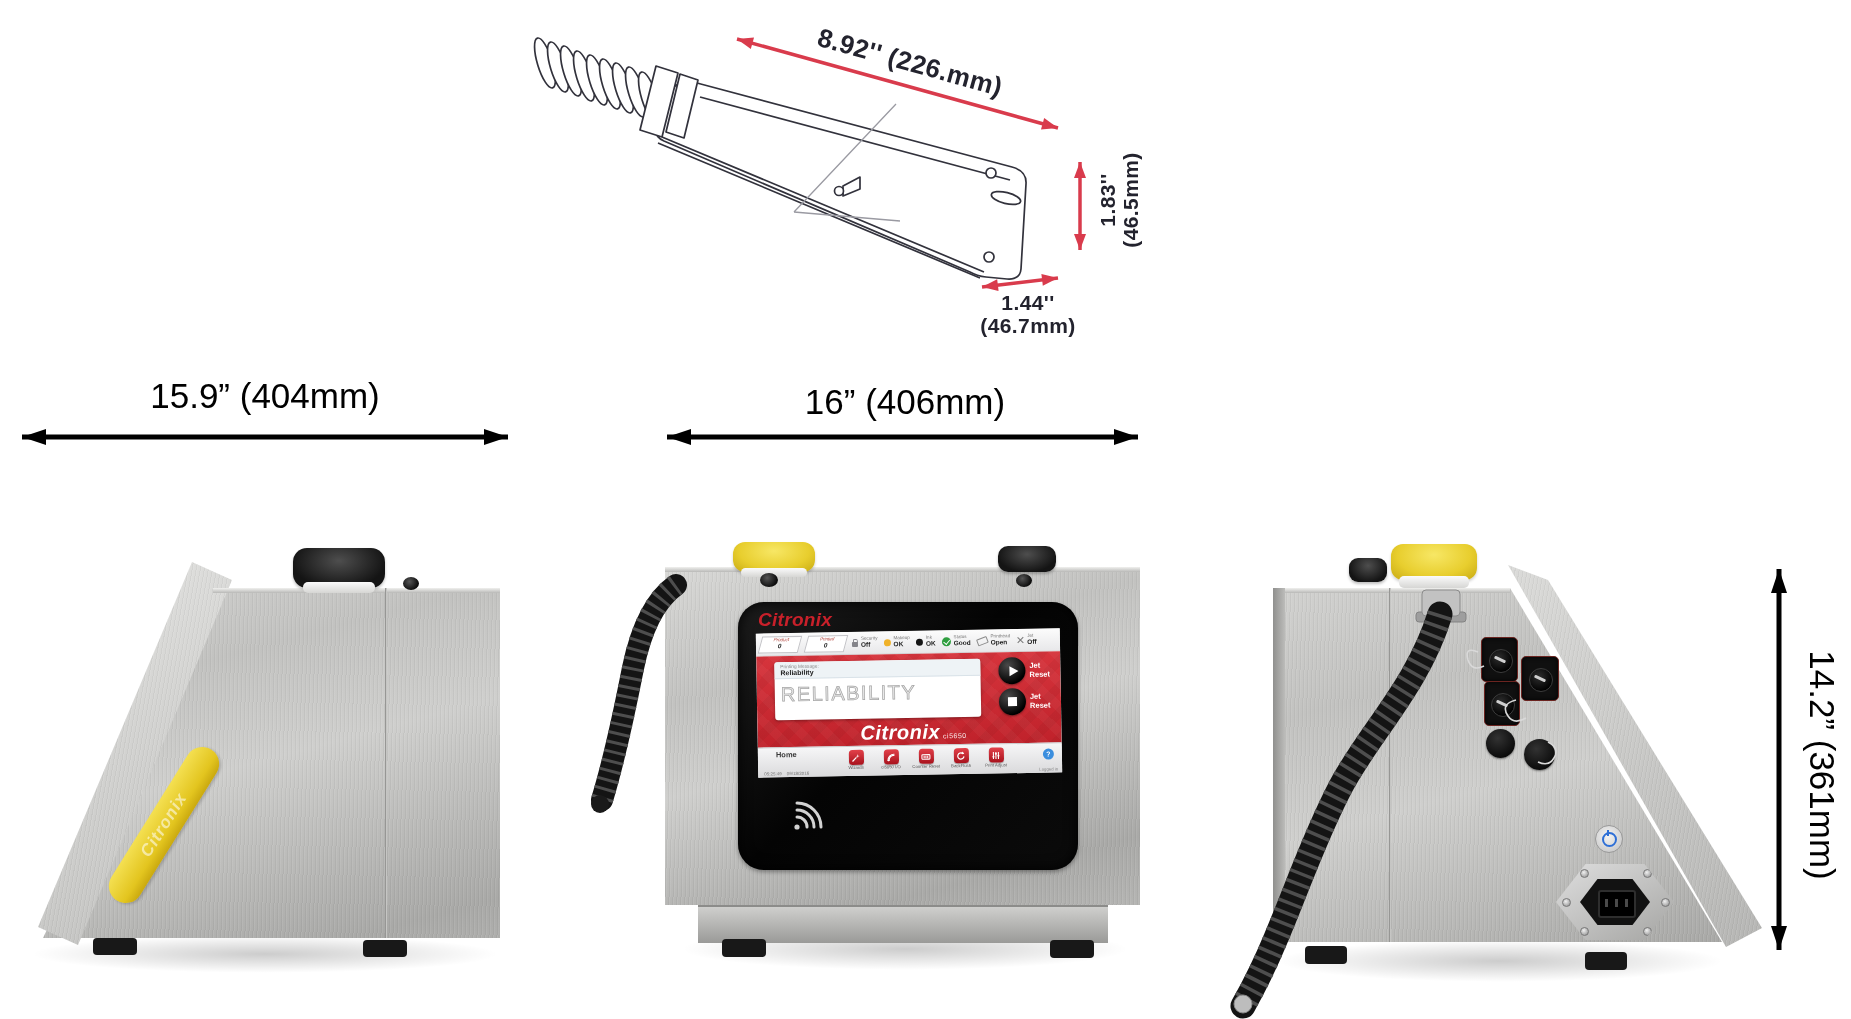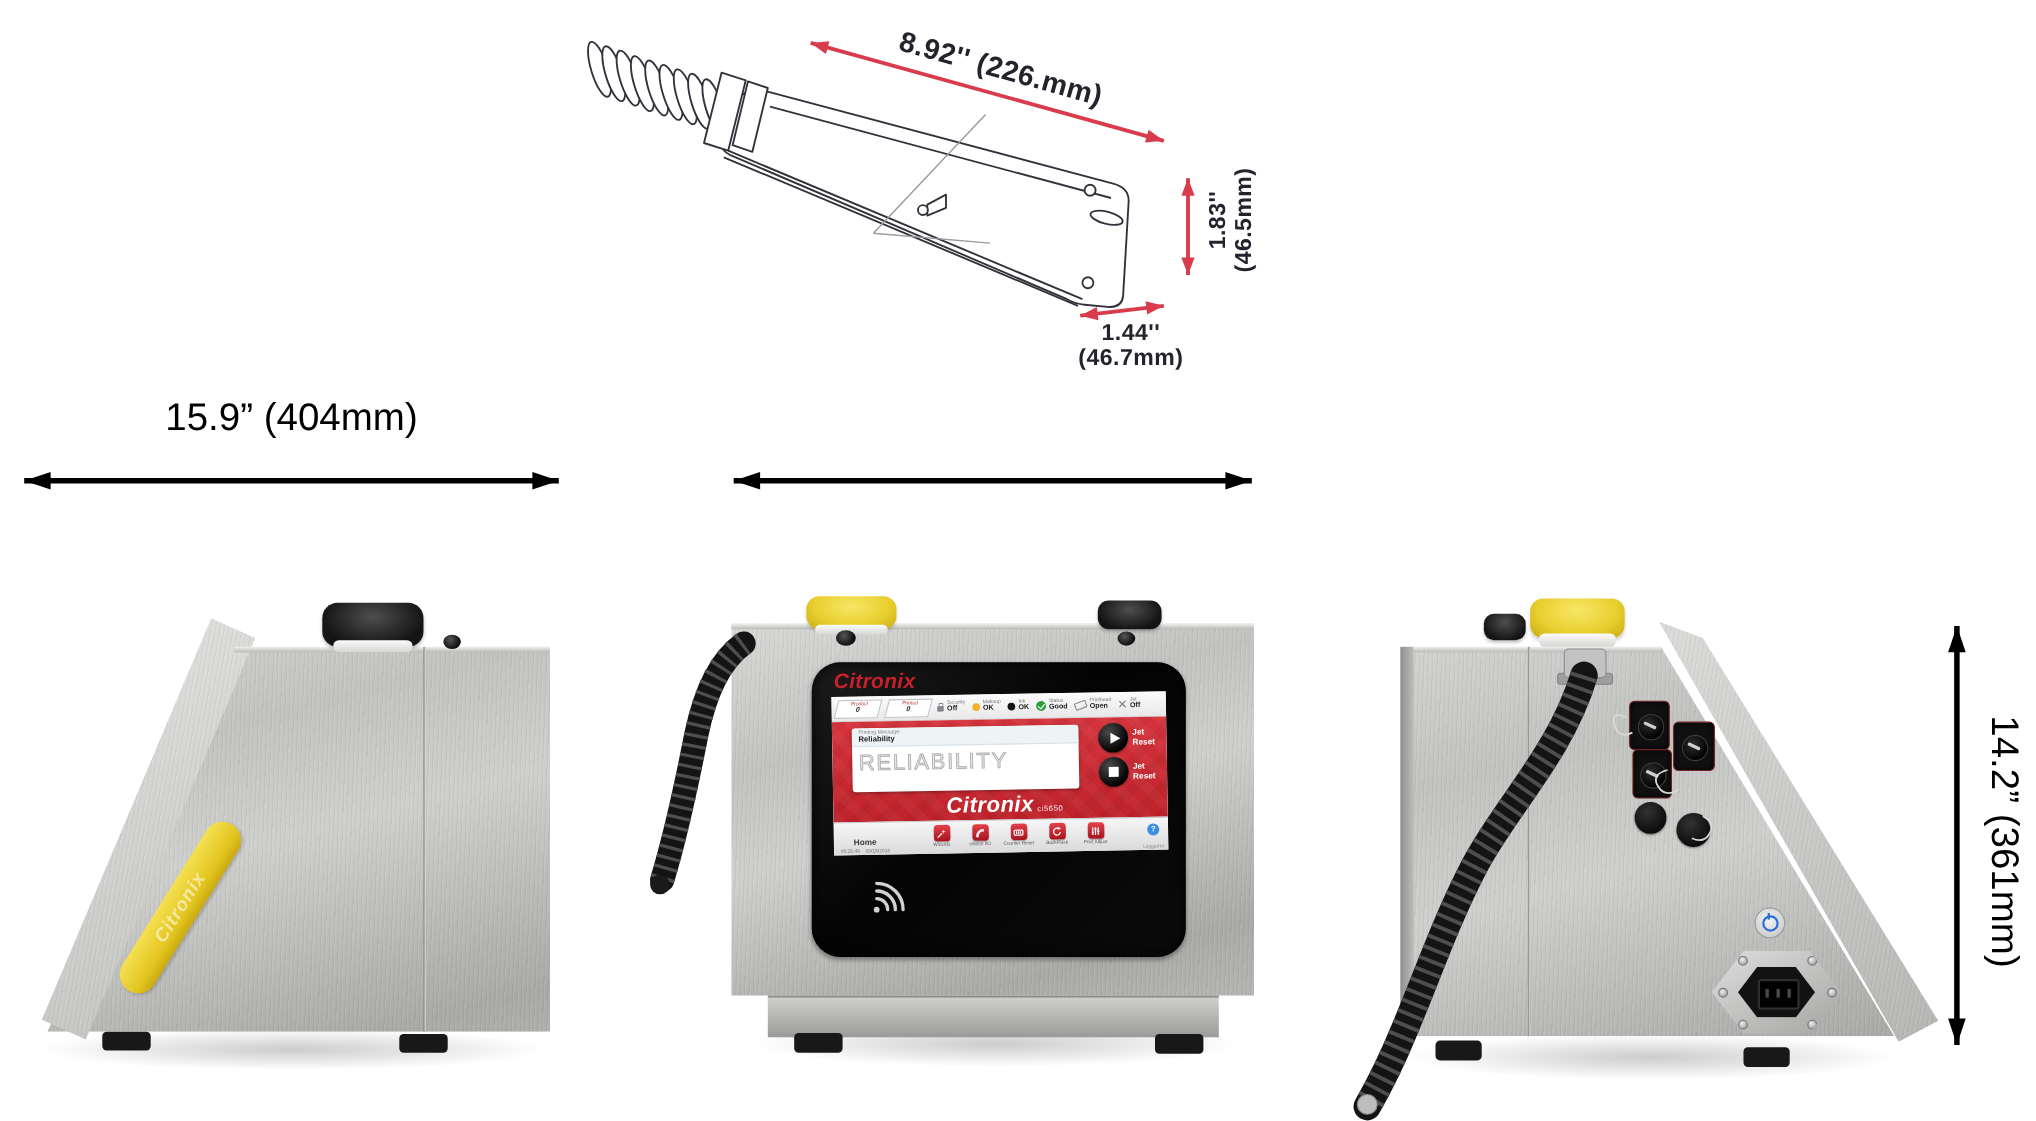--- a/index.html
+++ b/index.html
@@ -77,21 +77,21 @@
   .jrow{display:flex;align-items:center;gap:4px;margin-bottom:4px;}
   .jb{width:27px;height:27px;border-radius:50%;background:radial-gradient(circle at 35% 30%,#4a4a4a,#000 72%);
       display:flex;align-items:center;justify-content:center;box-shadow:0 1px 2px rgba(0,0,0,.4);}
   .tri{width:0;height:0;border-left:9px solid #fff;border-top:5.5px solid transparent;border-bottom:5.5px solid transparent;margin-left:3px;}
   .sq{width:9px;height:9px;background:#fff;}
   .jl{font-size:7.5px;font-weight:bold;color:#fff;width:26px;line-height:1.15;}
   .brand{position:absolute;left:8px;right:0;bottom:1px;text-align:center;color:#fff;font-style:italic;font-weight:800;font-size:20px;letter-spacing:.5px;}
   .brand .model{font-size:7px;font-weight:400;font-style:normal;opacity:.9;margin-left:3px;}
   
   .bb{position:relative;height:30px;background:linear-gradient(#f6f6f7,#d9d9db);border-top:1px solid #c9c9cb;}
-  .home{position:absolute;left:6px;top:13px;font-size:7.5px;font-weight:bold;color:#3a3a3a;padding-left:12px;}
+  .home{position:absolute;left:6px;top:2px;font-size:7.5px;font-weight:bold;color:#3a3a3a;padding-left:12px;}
   .dt{position:absolute;left:6px;bottom:2px;font-size:4.5px;color:#777;}
   .dt span{margin-right:5px;}
   .apps{position:absolute;left:84px;top:3px;display:flex;gap:7px;}
   .appcol{width:28px;text-align:center;}
   .app{width:15px;height:15px;margin:0 auto;background:linear-gradient(#e2414a,#a8121d);border-radius:3.5px;
        display:flex;align-items:center;justify-content:center;box-shadow:0 1px 1px rgba(0,0,0,.3);}
   .al{font-size:4.3px;color:#555;line-height:1.1;margin-top:1px;}
   .help{position:absolute;right:8px;top:5px;width:11px;height:11px;border-radius:50%;background:#3b8ede;color:#fff;
         font-size:7px;font-weight:bold;display:flex;align-items:center;justify-content:center;}
   .session{position:absolute;right:4px;bottom:2px;font-size:4.3px;color:#888;}
@@ -431,16 +431,17 @@
   <div class="phlab" style="left:1064px;top:177px;width:110px;font-size:21px;line-height:23px;transform:rotate(-90deg);">
     <div>1.83''</div>
     <div>(46.5mm)</div>
   </div>
 
   <div class="phlab" style="left:948px;top:291px;width:160px;font-size:21px;line-height:23px;">
     <div>1.44''</div>
     <div>(46.7mm)</div>
   </div>
 
-  <div class="dimlab" style="left:65px;top:360px;width:400px;">15.9” (404mm)</div>
+  <div class="dimlab" style="left:65px;top:376px;width:400px;">15.9” (404mm)</div>
+  <div class="dimlab" style="left:705px;top:382px;width:400px;">16” (406mm)</div>
   <div class="dimlab" style="left:1692px;top:745px;width:260px;transform:rotate(90deg);">14.2” (361mm)</div>
 
 </div>
 
 </body></html>

